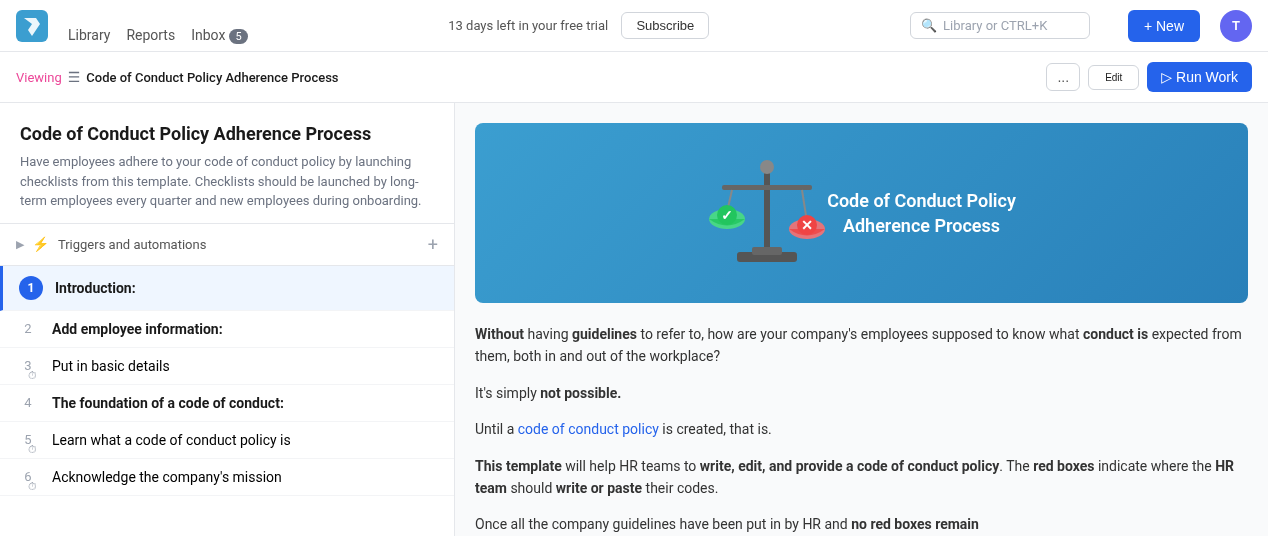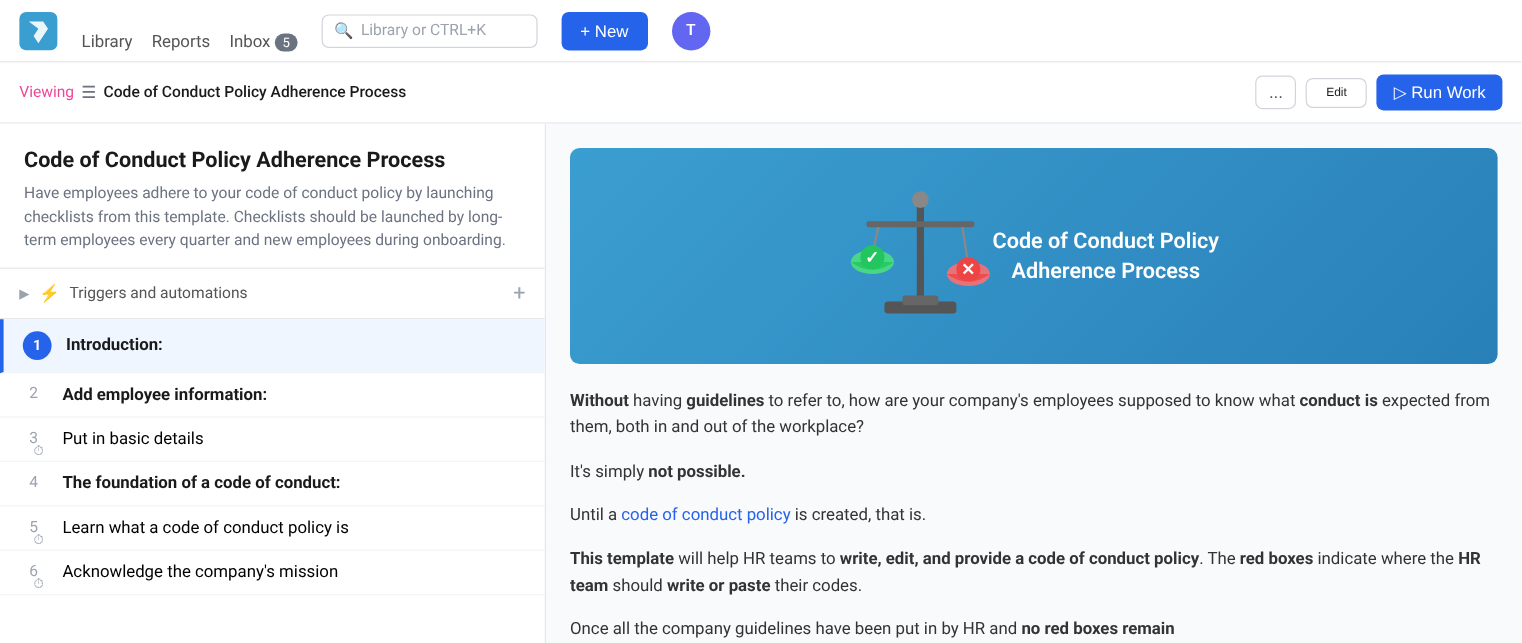--- a/index.html
+++ b/index.html
@@ -21,21 +21,21 @@
       border: 1.5px solid #d1d5db; background: #fff; border-radius: 6px;
       padding: 5px 14px; font-size: 13px; cursor: pointer; color: #333;
     }
     .search-box {
       display: flex; align-items: center; border: 1px solid #d1d5db;
       border-radius: 6px; padding: 5px 10px; gap: 6px; color: #9ca3af;
       font-size: 13px; cursor: text; min-width: 180px;
     }
     .new-btn {
       background: #2563eb; color: #fff; border: none; border-radius: 6px;
-      padding: 8px 16px; font-size: 14px; cursor: pointer; display: flex; align-items: center; gap: 4px;
+      padding: 8px 16px; font-size: 14px; cursor: pointer; display: flex; align-items: center; gap: 4px; margin-left: 18px;
     }
     .avatar { width: 32px; height: 32px; border-radius: 50%; background: #6366f1; display: flex; align-items: center; justify-content: center; color: #fff; font-size: 13px; font-weight: 600; }
 
     
     .breadcrumb-bar {
       display: flex; align-items: center; justify-content: space-between;
       padding: 10px 16px; border-bottom: 1px solid #e5e7eb; background: #fff;
     }
     .breadcrumb-left { display: flex; flex-direction: column; gap: 2px; }
     .breadcrumb-top { display: flex; align-items: center; gap: 6px; font-size: 13px; color: #555; }
@@ -109,20 +109,24 @@
       <polygon points="8,8 20,8 24,14 16,26 12,20 16,14" fill="white" opacity="0.9"></polygon>
     </svg>
   </div>
   <div class="nav-links">
     <a class="nav-link">Library</a>
     <a class="nav-link">Reports</a>
     <a class="nav-link">
       <span>Inbox</span><span class="nav-badge">5</span>
     </a>
   </div>
+  <div class="trial-banner">
+    <span>13 days left in your free trial</span>
+    <button class="subscribe-btn" style="margin-left:10px;">Subscribe</button>
+  </div>
   <div class="search-box">
     <span>🔍</span>
     <span style="color:#9ca3af;font-size:13px;">Library or CTRL+K</span>
   </div>
   <button class="new-btn">+ New</button>
   <div class="avatar">T</div>
 </nav>
 
 <div class="breadcrumb-bar">
   <div class="breadcrumb-left">

